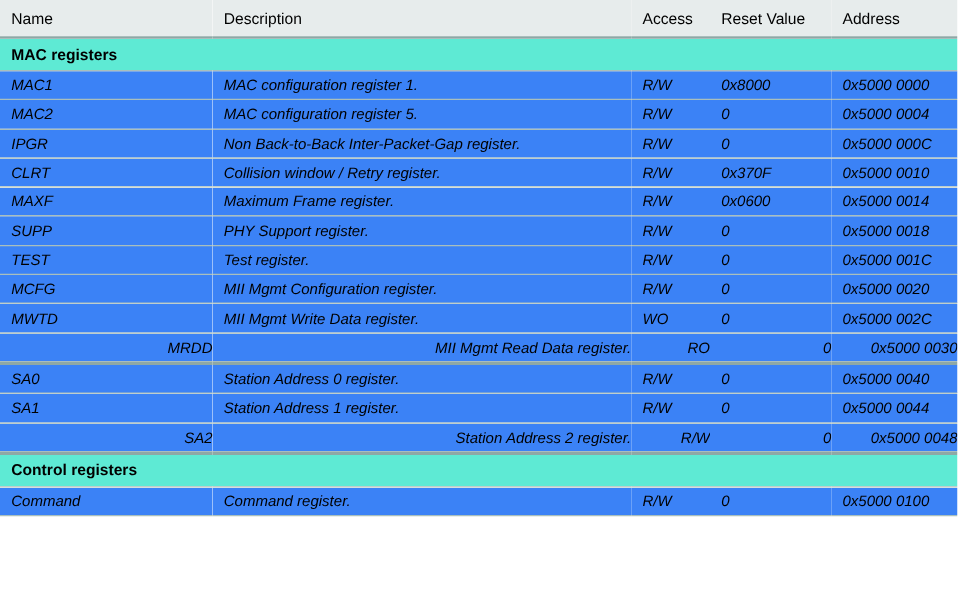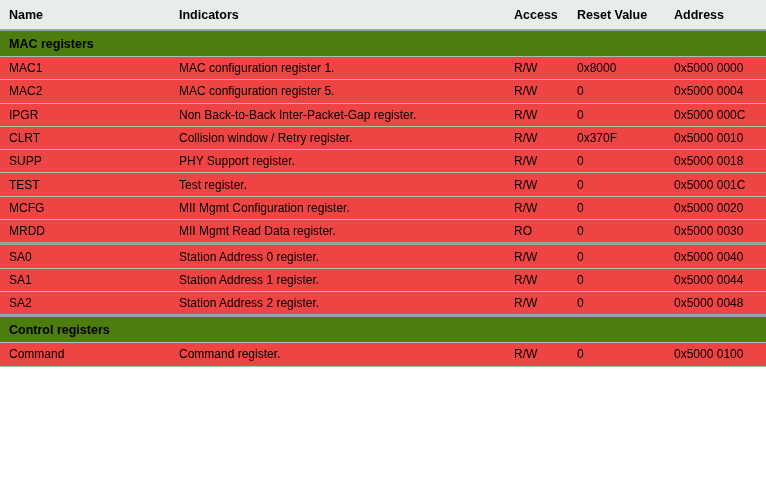--- a/index.html
+++ b/index.html
@@ -38,53 +38,55 @@
     overflow: hidden;
     font-weight: normal;
   }
 
   
   tr.head-row {
     background: #e7ecec;
     height: 29px;
   }
   tr.head-row th {
-    font-weight: bold;
+    font-weight: normal;
     font-size: 12.5px;
     color: #000000;
     border-bottom: 2px solid #8ea8a6;
     height: 29px;
   }
 
   
   tr.section-row {
     height: 25px;
-    background: #4d7c0f;
+    background: #5eead4;
   }
   tr.section-row td {
     font-weight: bold;
     font-size: 12.5px;
     border-bottom: 1px solid #a9bfbd;
     height: 25px;
   }
 
   
   tr.data-row {
     height: 22.3px;
-    background: #ef4444;
+    background: #3b82f6;
+    font-style: italic;
   }
   tr.data-row td {
     border-bottom: 1px solid #a9bfbd;
     height: 22.3px;
     font-size: 12px;
   }
 
   
   tr.thick-bottom td {
     border-bottom: 3px solid #8ea8a6;
+    text-align: right;
   }
 
   
   td.col-access, th.col-access { padding-left: 14px; }
   td.col-reset,  th.col-reset  { padding-left: 10px; }
   td.col-addr,   th.col-addr   { padding-left: 11px; }
 </style>
 </head>
 <body>
 
@@ -92,21 +94,21 @@
   <colgroup>
     <col class="c-name">
     <col class="c-desc">
     <col class="c-access">
     <col class="c-reset">
     <col class="c-addr">
   </colgroup>
   <thead>
     <tr class="head-row">
       <th class="col-name">Name</th>
-      <th class="col-desc">Indicators</th>
+      <th class="col-desc">Description</th>
       <th class="col-access">Access</th>
       <th class="col-reset">Reset Value</th>
       <th class="col-addr">Address</th>
     </tr>
   </thead>
   <tbody id="table-body">
       <tr class="section-row">
         <td colspan="5">MAC registers</td>
       </tr>
       <tr class="data-row">
@@ -131,39 +133,53 @@
         <td class="col-addr">0x5000 000C</td>
       </tr>
       <tr class="data-row">
         <td class="col-name">CLRT</td>
         <td class="col-desc">Collision window / Retry register.</td>
         <td class="col-access">R/W</td>
         <td class="col-reset">0x370F</td>
         <td class="col-addr">0x5000 0010</td>
       </tr>
       <tr class="data-row">
+        <td class="col-name">MAXF</td>
+        <td class="col-desc">Maximum Frame register.</td>
+        <td class="col-access">R/W</td>
+        <td class="col-reset">0x0600</td>
+        <td class="col-addr">0x5000 0014</td>
+      </tr>
+      <tr class="data-row">
         <td class="col-name">SUPP</td>
         <td class="col-desc">PHY Support register.</td>
         <td class="col-access">R/W</td>
         <td class="col-reset">0</td>
         <td class="col-addr">0x5000 0018</td>
       </tr>
       <tr class="data-row">
         <td class="col-name">TEST</td>
         <td class="col-desc">Test register.</td>
         <td class="col-access">R/W</td>
         <td class="col-reset">0</td>
         <td class="col-addr">0x5000 001C</td>
       </tr>
       <tr class="data-row">
         <td class="col-name">MCFG</td>
         <td class="col-desc">MII Mgmt Configuration register.</td>
         <td class="col-access">R/W</td>
         <td class="col-reset">0</td>
         <td class="col-addr">0x5000 0020</td>
+      </tr>
+      <tr class="data-row">
+        <td class="col-name">MWTD</td>
+        <td class="col-desc">MII Mgmt Write Data register.</td>
+        <td class="col-access">WO</td>
+        <td class="col-reset">0</td>
+        <td class="col-addr">0x5000 002C</td>
       </tr>
       <tr class="data-row thick-bottom">
         <td class="col-name">MRDD</td>
         <td class="col-desc">MII Mgmt Read Data register.</td>
         <td class="col-access">RO</td>
         <td class="col-reset">0</td>
         <td class="col-addr">0x5000 0030</td>
       </tr>
       <tr class="data-row">
         <td class="col-name">SA0</td>

